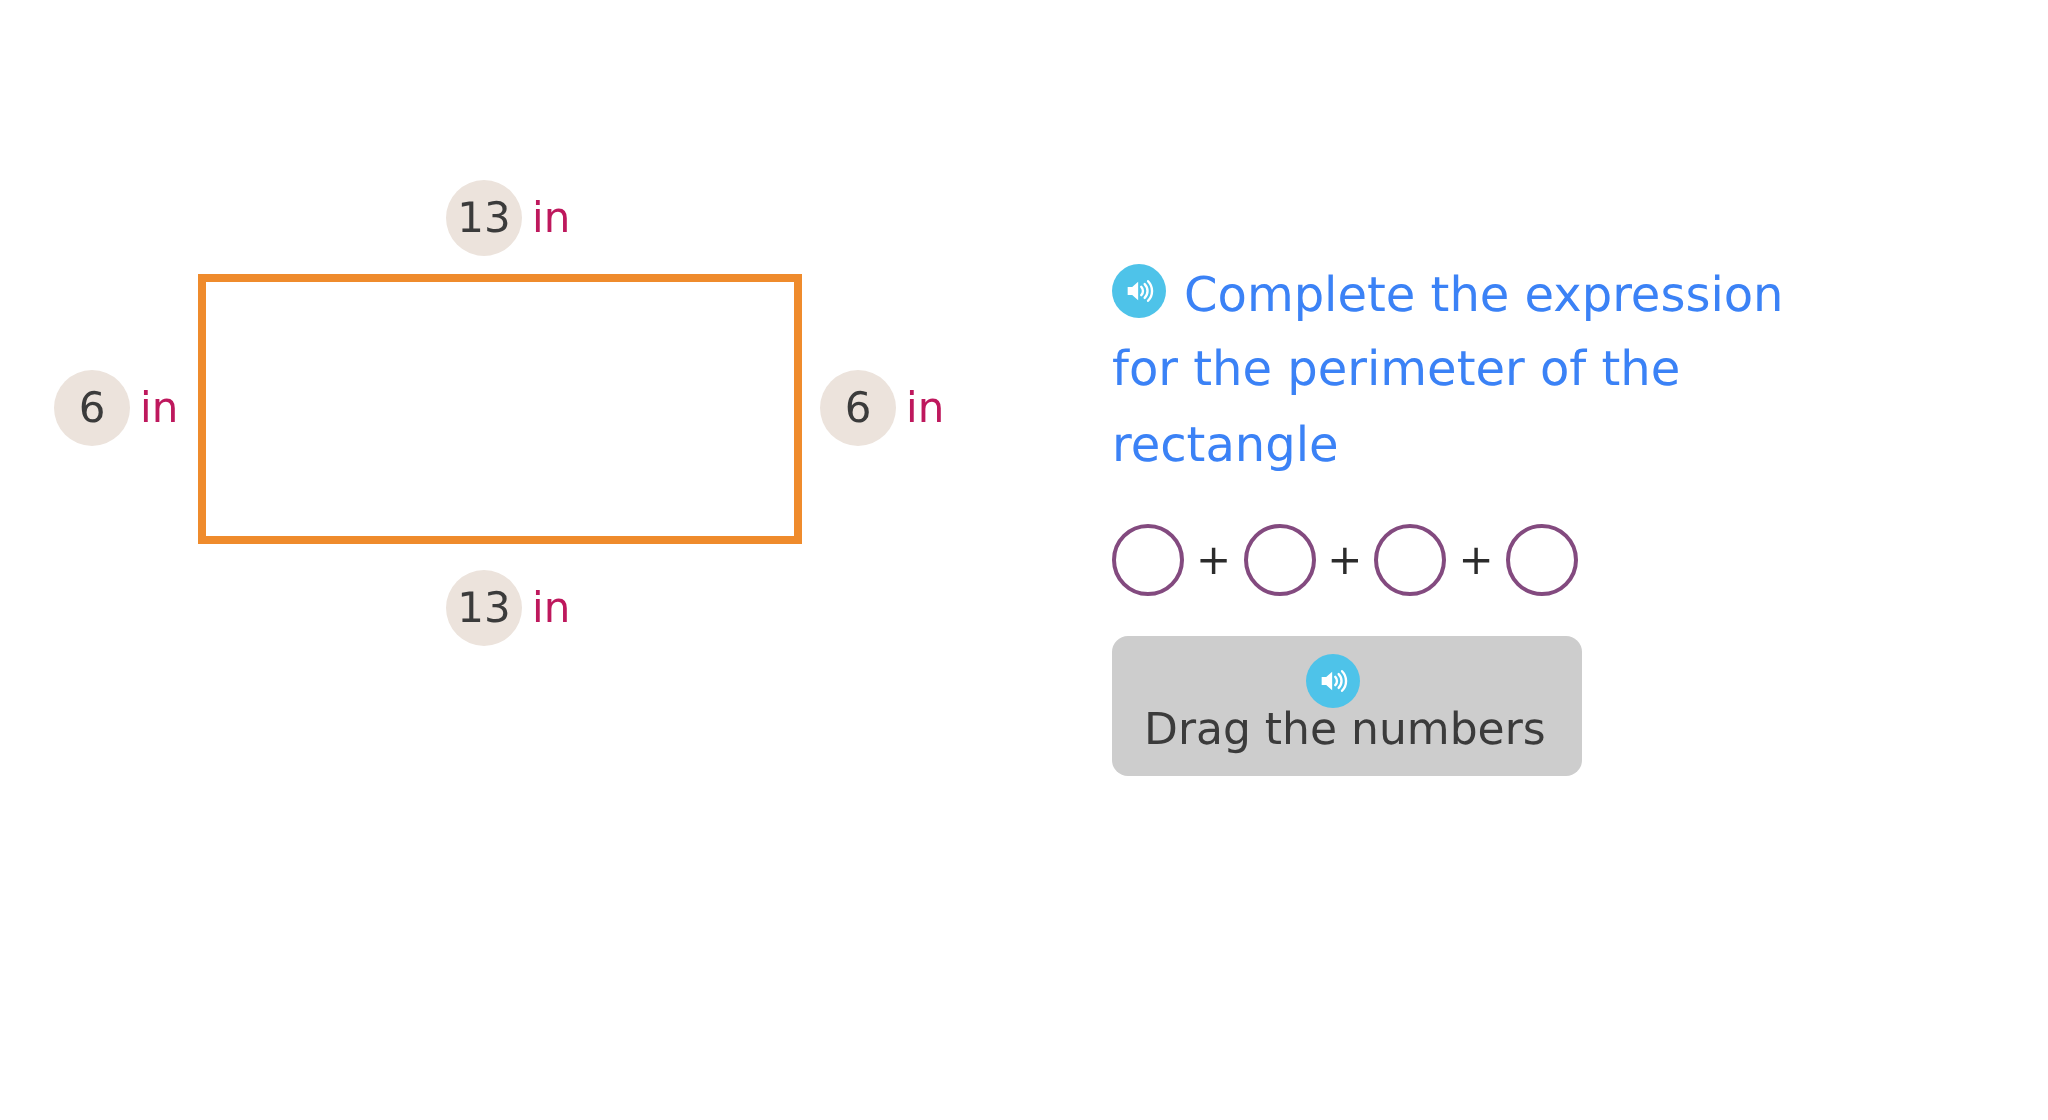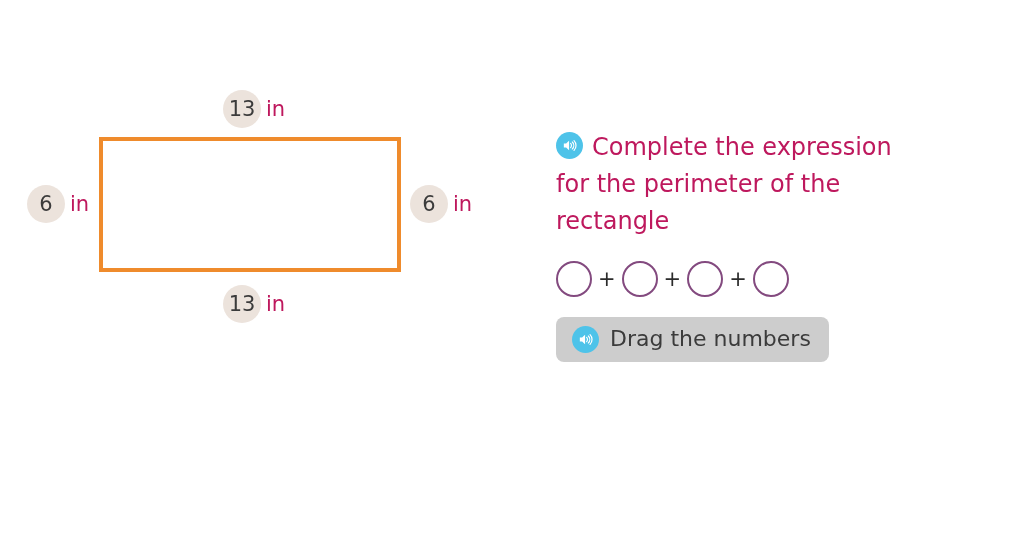--- a/index.html
+++ b/index.html
@@ -79,21 +79,21 @@
   .question-panel {
     position: absolute;
     left: 556px;
     top: 128px;
     width: 430px;
   }
 
   .prompt {
     font-size: 24px;
     line-height: 36px;
-    color: #be185d;
+    color: #3b82f6;
     width: 372px;
   }
   .prompt-text {
     vertical-align: middle;
   }
 
   
   .speaker {
     display: inline-flex;
     align-items: center;
@@ -137,20 +137,21 @@
   
   .drag-button {
     margin-top: 16px;
     display: inline-flex;
     align-items: center;
     background: #cdcdcd;
     border-radius: 8px;
     padding: 9px 18px 9px 16px;
     cursor: pointer;
     border: none;
+    flex-direction: column;
   }
   .drag-button .speaker {
     margin-right: 11px;
     top: 0;
   }
   .drag-label {
     font-size: 22px;
     color: #3b3b3b;
     line-height: 1.1;
   }

